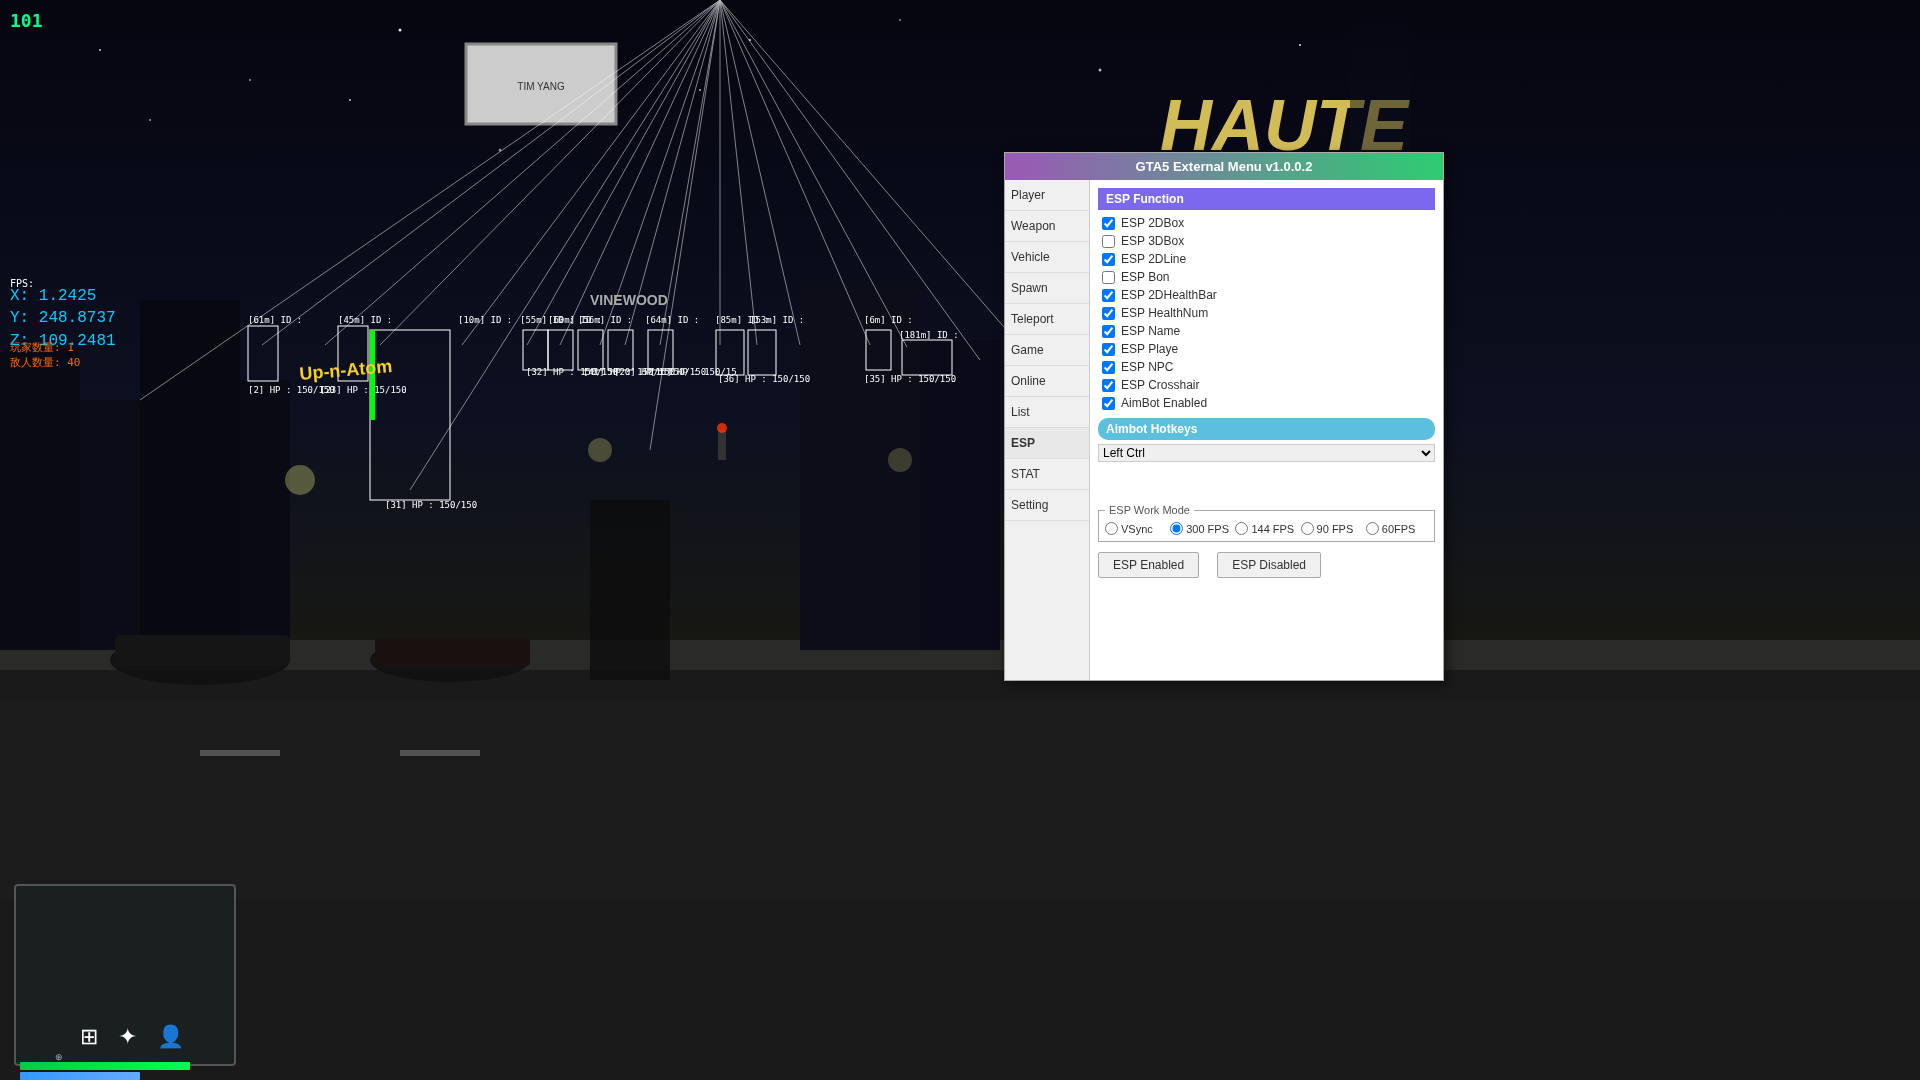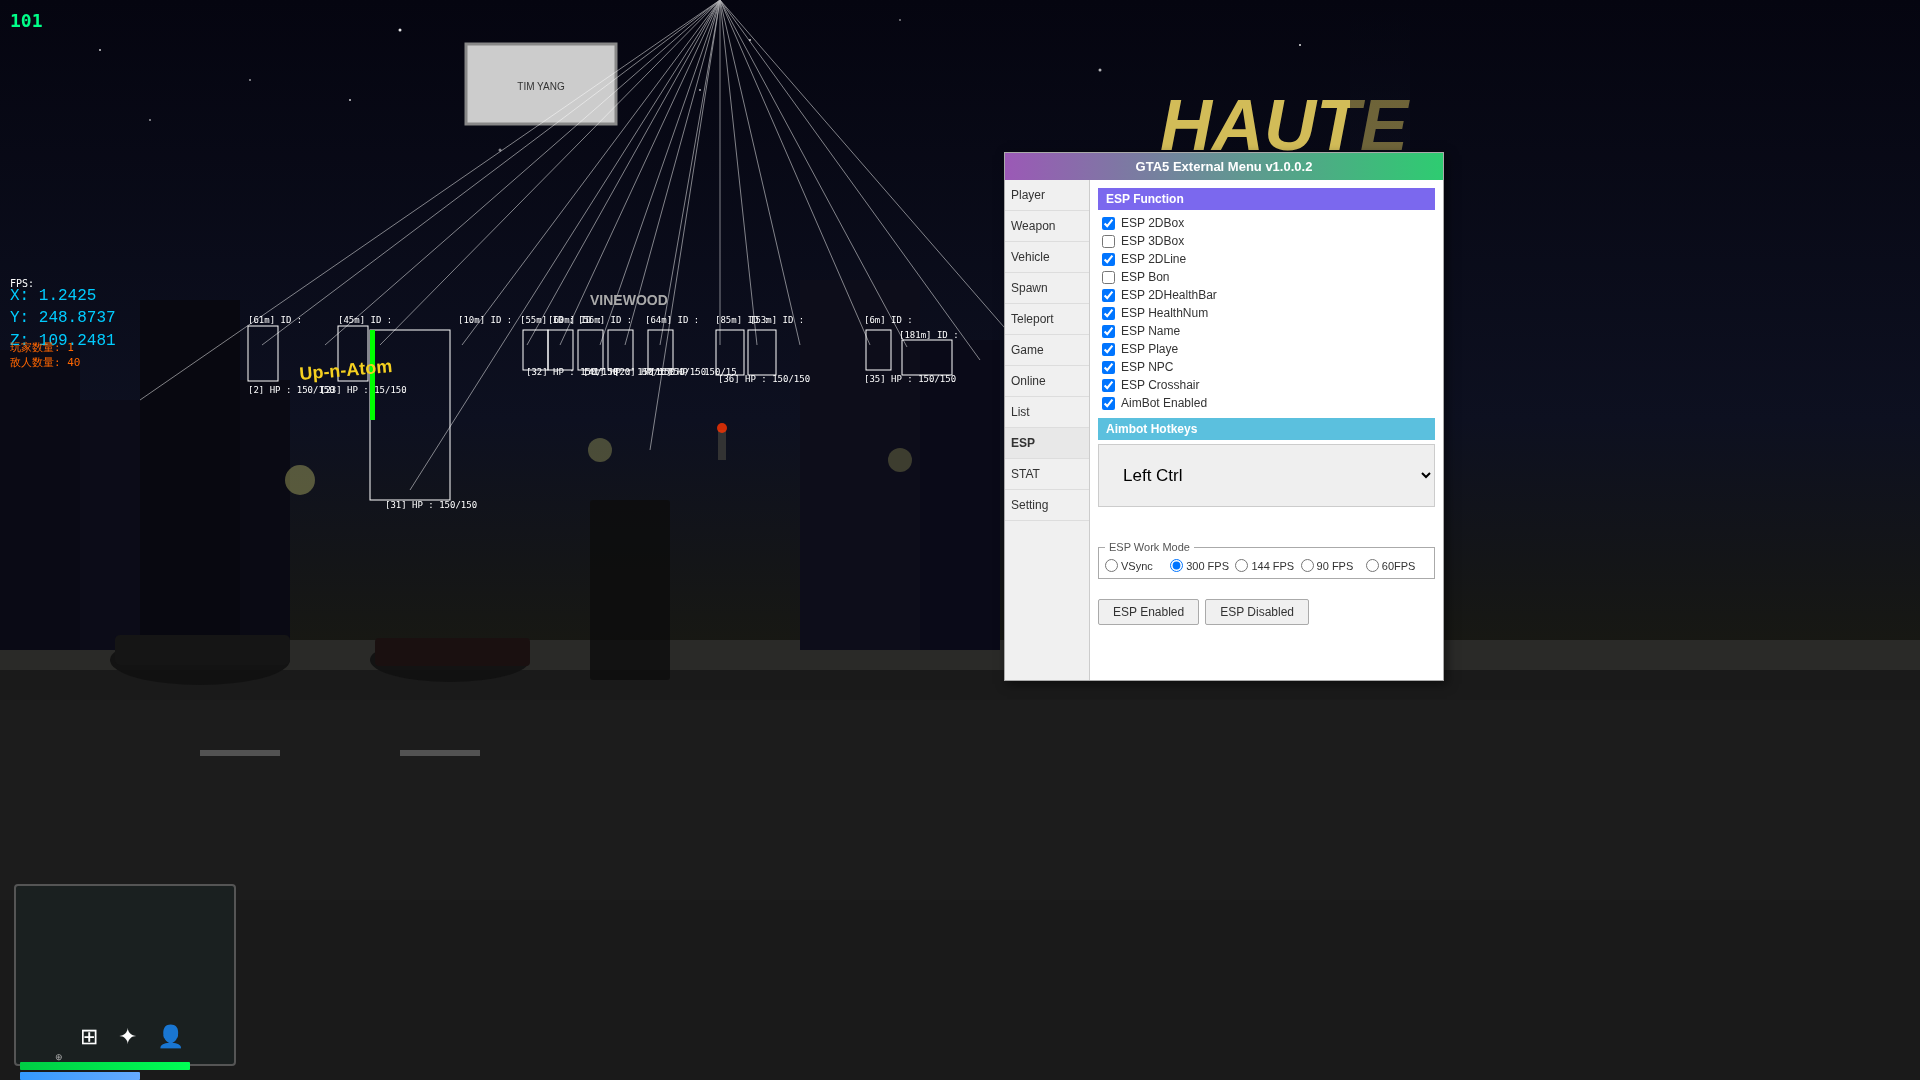--- a/index.html
+++ b/index.html
@@ -131,28 +131,29 @@
     }
 
     .section-header-blue {
       background: #5bc0de;
       color: white;
       padding: 4px 8px;
       font-size: 12px;
       font-weight: bold;
       margin-top: 6px;
       margin-bottom: 4px;
+      border-radius: 10px;
     }
 
     .dropdown-select {
       width: 100%;
-      padding: 20px;
-      font-size: 17px;
+      padding: 0;
+      font-size: 12px;
       border: 1px solid #ccc;
-      margin-bottom: 2px;
+      margin-bottom: 10px;
     }
 
     .esp-work-mode {
       border: 1px solid #aaa;
       padding: 6px;
       margin-bottom: 8px;
       font-size: 11px;
       margin-top: 32px;
     }
 
@@ -174,22 +175,22 @@
       font-size: 11px;
       color: #333;
     }
 
     .radio-row input[type="radio"] {
       margin-right: 3px;
     }
 
     .btn-row {
       display: flex;
-      gap: 6px;
-      margin-top: 20px;
+      gap: 18px;
+      margin-top: 10px;
     }
 
     .menu-btn {
       padding: 5px 14px;
       font-size: 12px;
       border: 1px solid #aaa;
       cursor: pointer;
       border-radius: 2px;
     }
 

